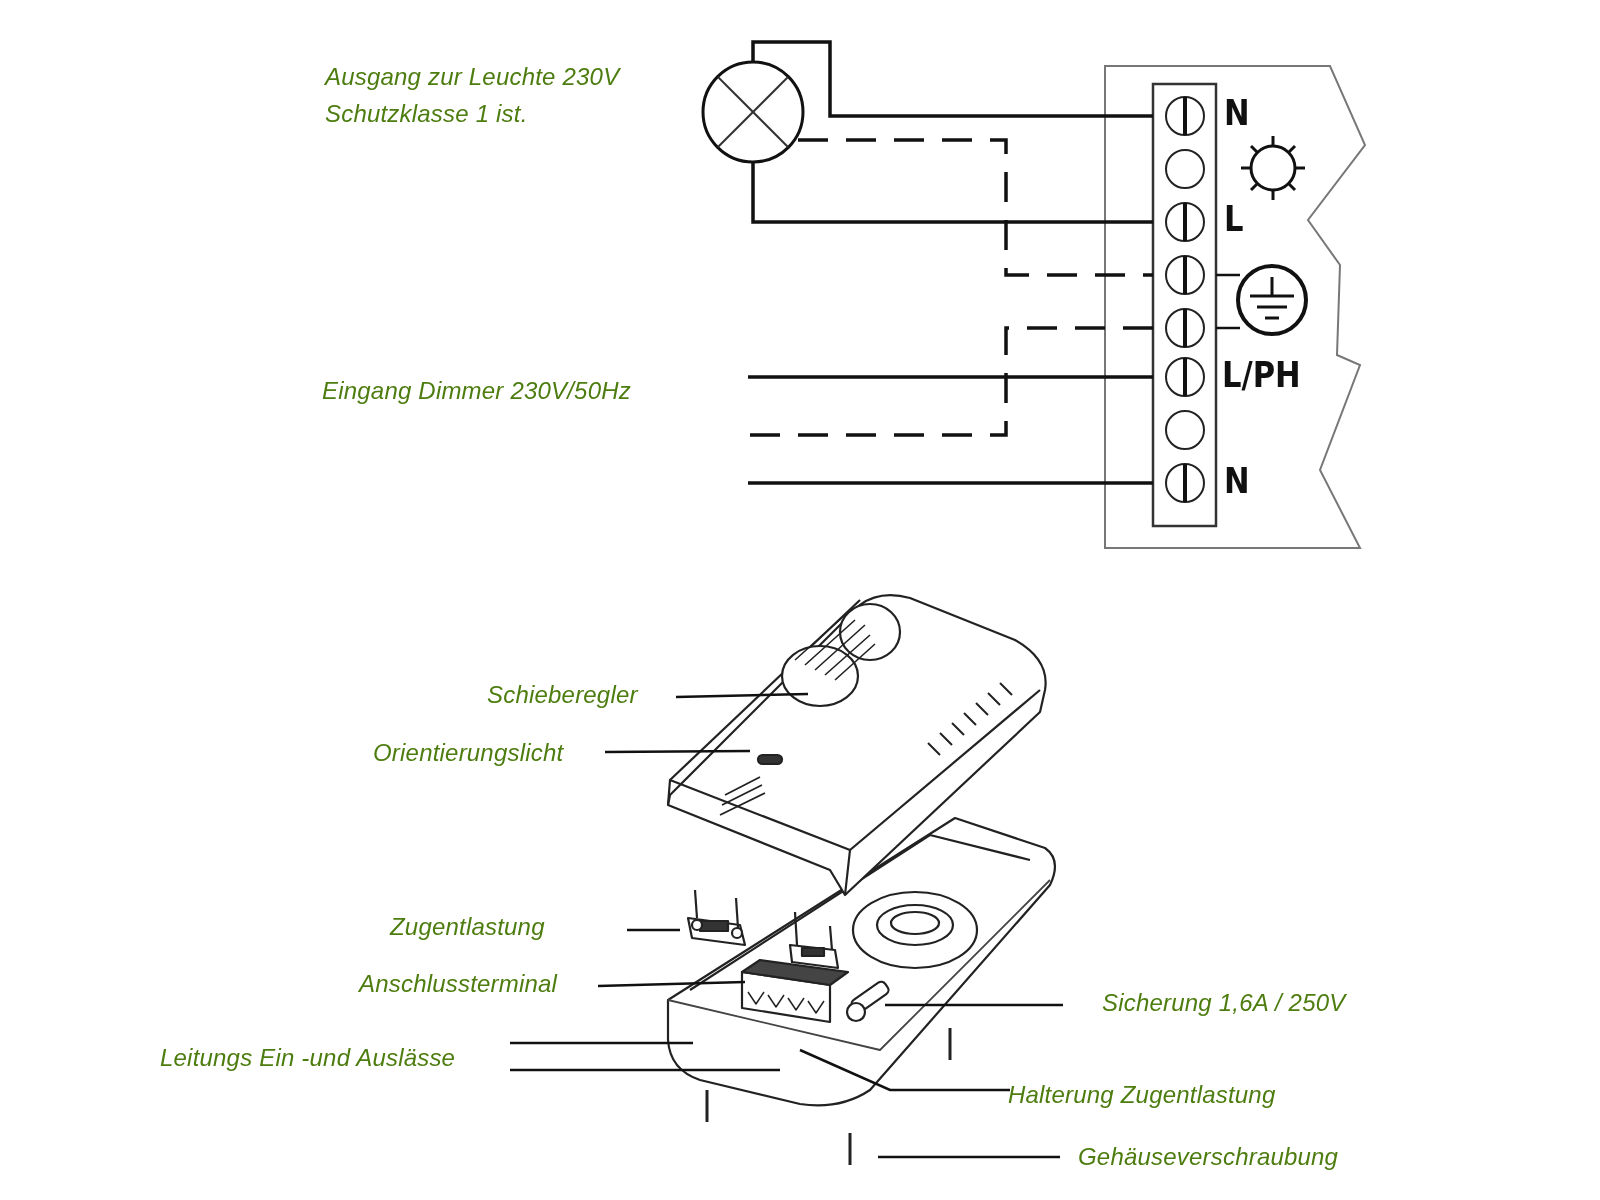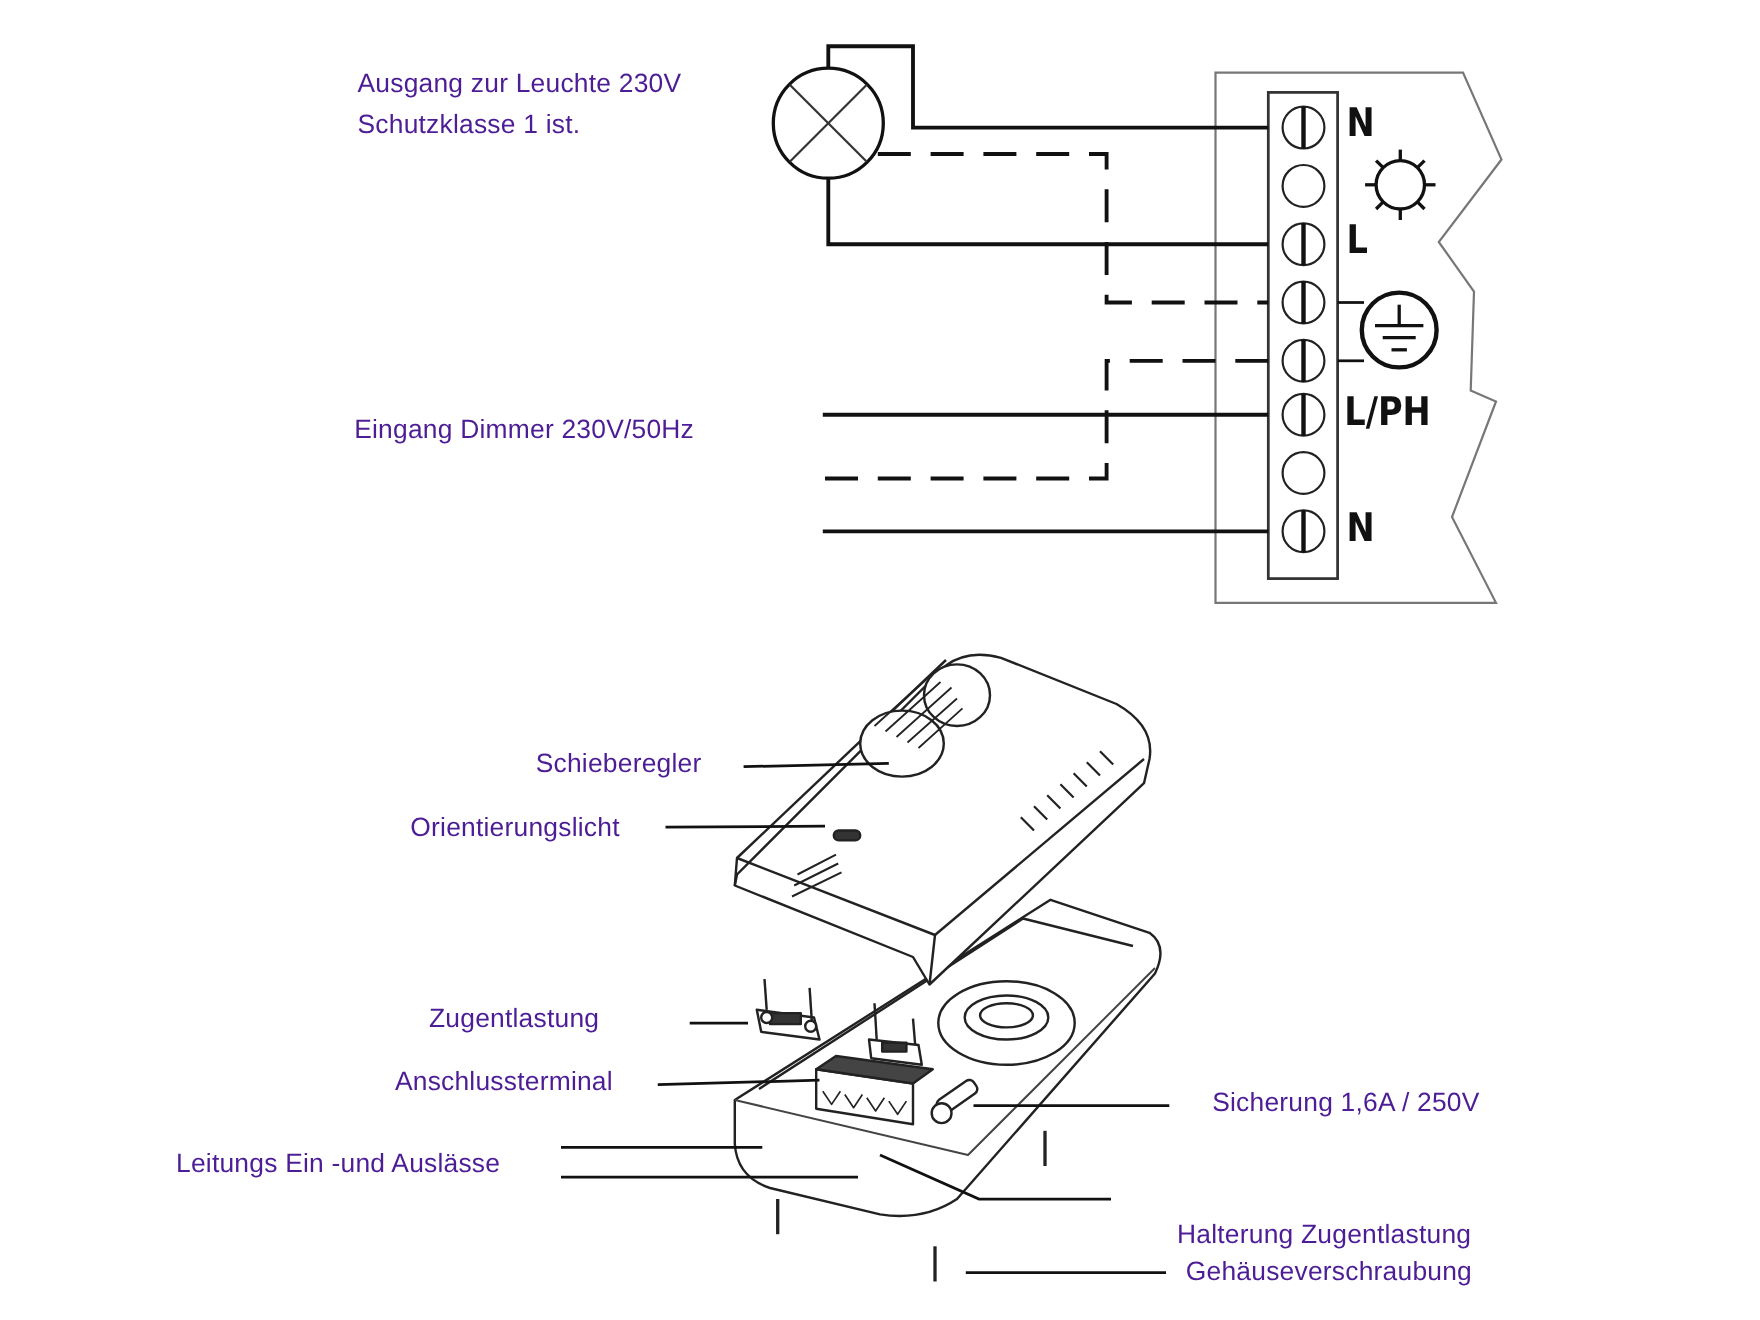--- a/index.html
+++ b/index.html
@@ -1,18 +1,18 @@
 <!DOCTYPE html>
 <html><head>
 <meta charset="utf-8">
 <style>
   html, body { margin:0; padding:0; background:#ffffff; }
   body { width:1600px; height:1200px; position:relative; overflow:hidden;
          font-family:"Liberation Sans", sans-serif; color:#1a1a1a; }
-  .txt { position:absolute; font-size:24px; line-height:37px; color:#4c1d95; white-space:nowrap; letter-spacing:0.2px; }
+  .txt { position:absolute; font-size:24px; line-height:37px; color:#4d7c0f; white-space:nowrap; letter-spacing:0.2px;font-style:italic; }
   .term-label { position:absolute; font-family:"DejaVu Sans", sans-serif; font-weight:bold; font-size:36px; color:#111; transform:scaleX(0.85); transform-origin:left top; }
   svg { position:absolute; left:0; top:0; }
 </style>
 </head>
 <body>
 
 <div>
 
   <div class="txt" style="left:325px; top:58px;">
     <div>Ausgang zur Leuchte 230V</div>
@@ -179,15 +179,15 @@
       <line x1="878" y1="1157" x2="1060" y2="1157"></line>
     </g>
   </svg>
 
   <div class="txt" style="left:487px; top:676px;">Schieberegler</div>
   <div class="txt" style="left:373px; top:734px;">Orientierungslicht</div>
   <div class="txt" style="left:390px; top:908px;">Zugentlastung</div>
   <div class="txt" style="left:359px; top:965px;">Anschlussterminal</div>
   <div class="txt" style="left:160px; top:1039px;">Leitungs Ein -und  Auslässe</div>
   <div class="txt" style="left:1078px; top:984px;margin-left:24px;">Sicherung 1,6A / 250V</div>
-  <div class="txt" style="left:1070px; top:1076px;margin-top:28px;">Halterung Zugentlastung</div>
+  <div class="txt" style="left:1008px; top:1076px;">Halterung Zugentlastung</div>
   <div class="txt" style="left:1078px; top:1138px;">Gehäuseverschraubung</div>
 </div>
 
 </body></html>

